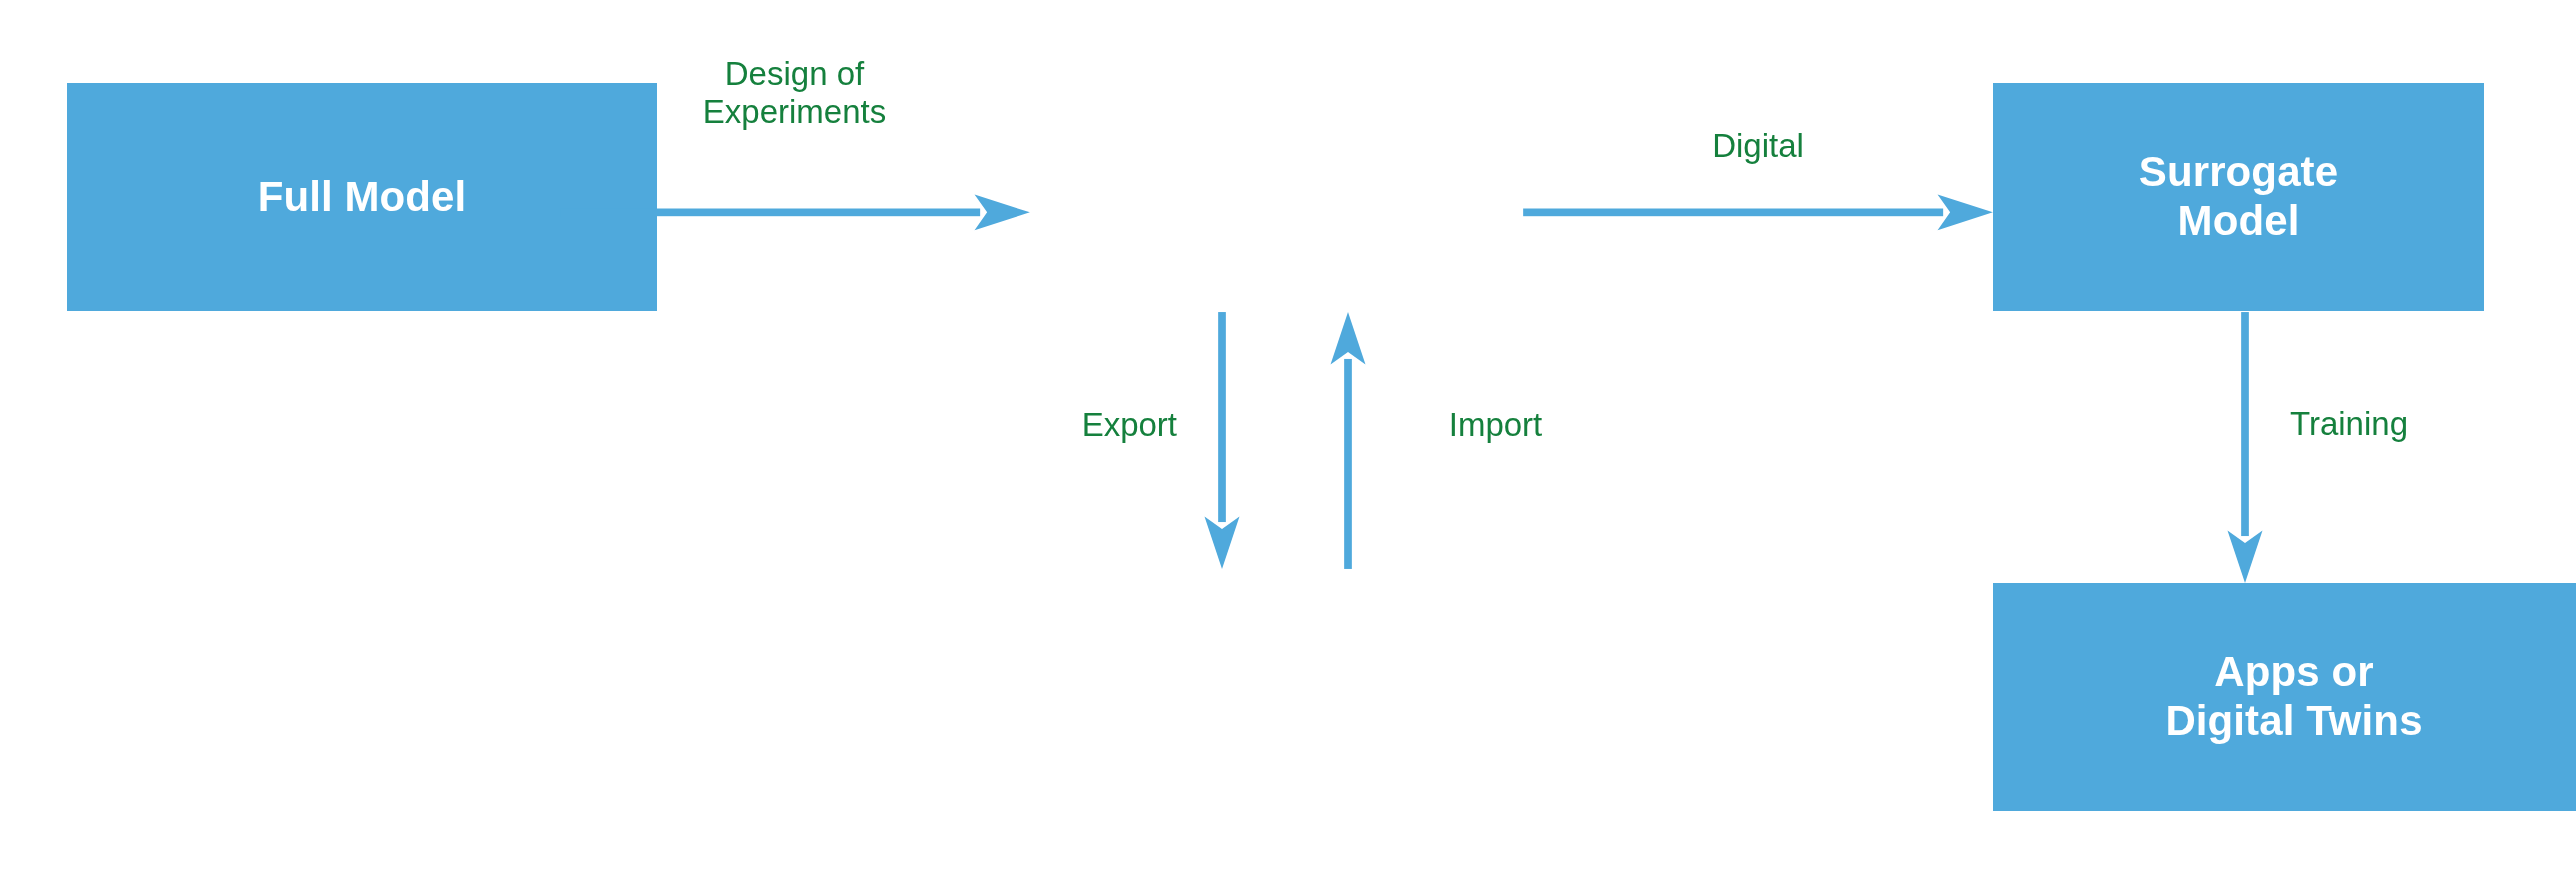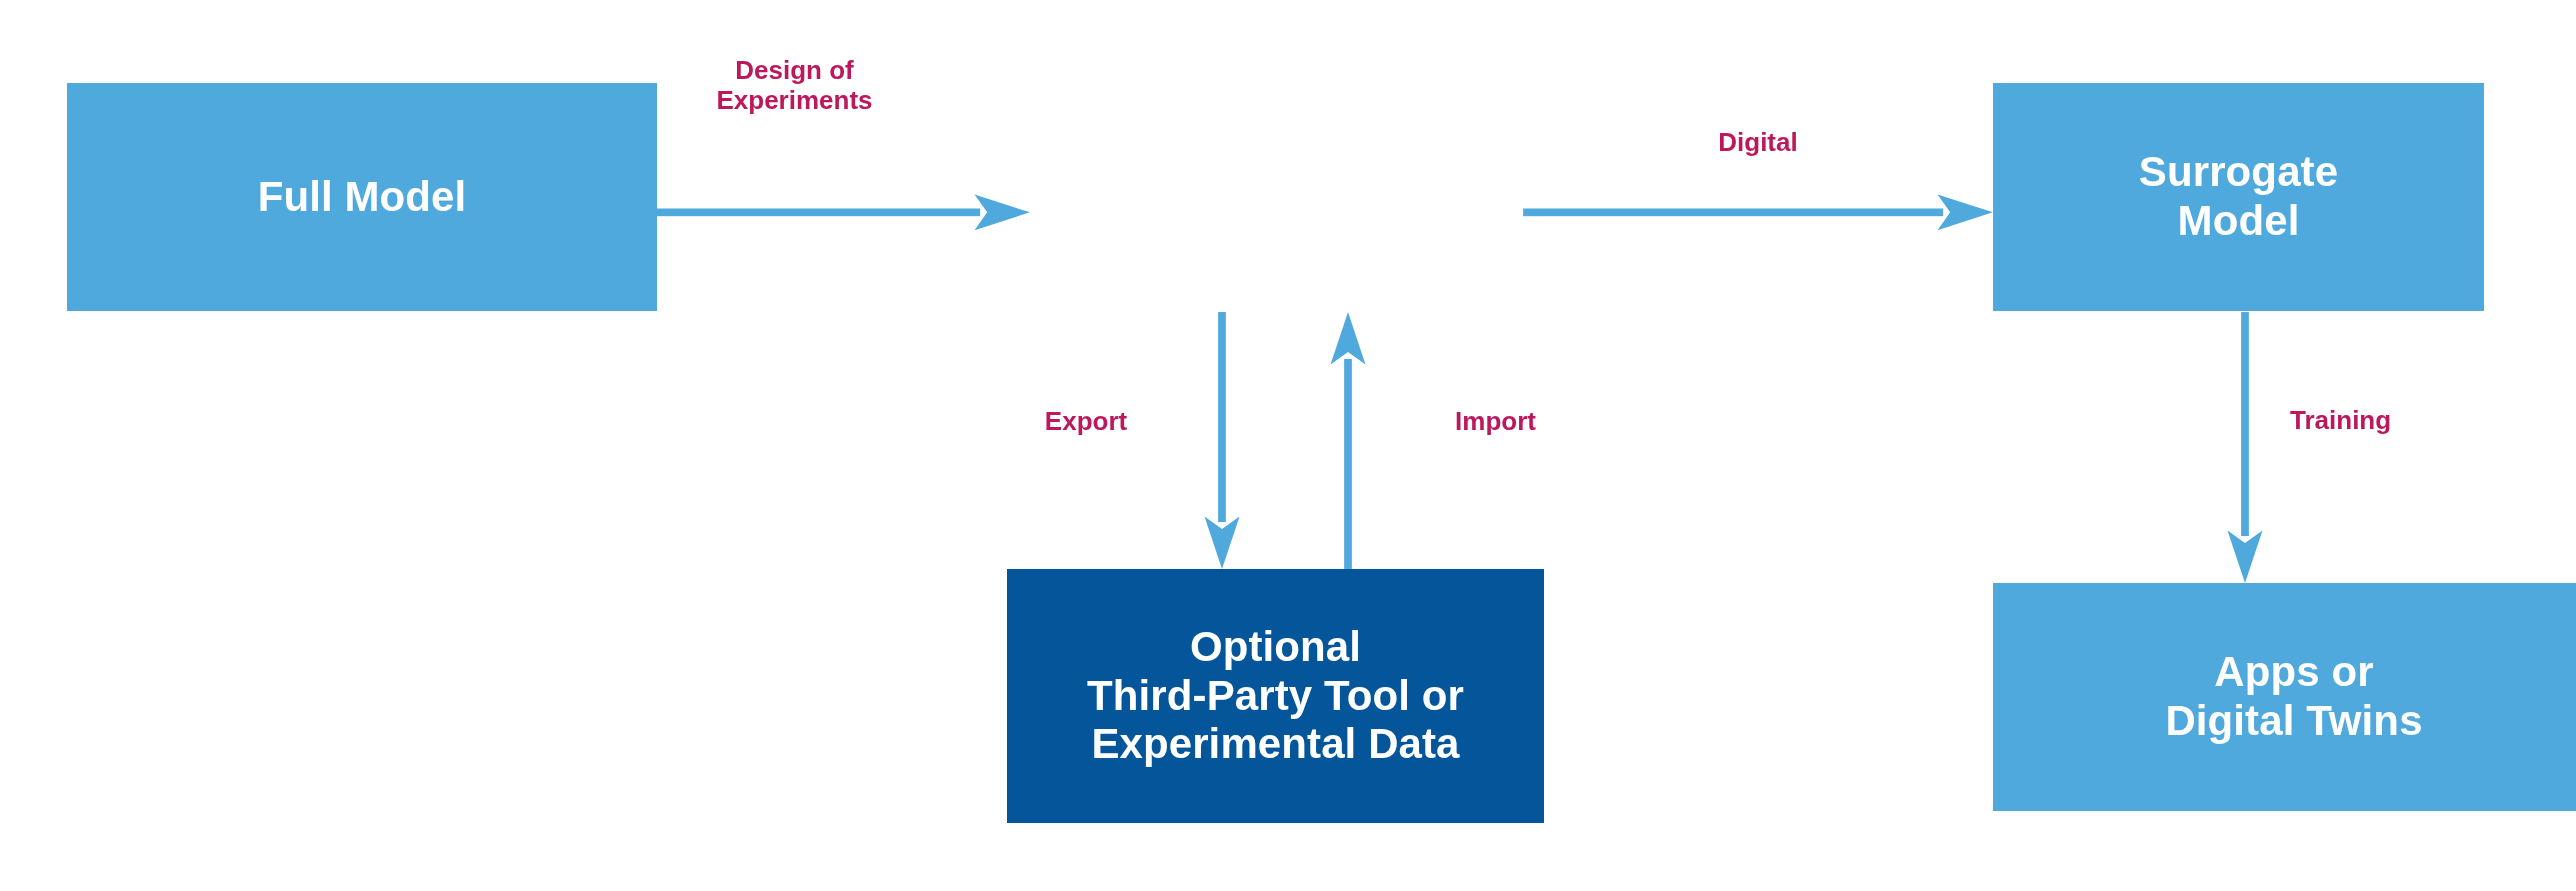--- a/index.html
+++ b/index.html
@@ -59,53 +59,48 @@
 
   #conn-doe       { left: 560px;  top: 191px; width: 470px; height: 42px; }
   #conn-training  { left: 1523px; top: 191px; width: 470px; height: 42px; }
   #conn-export    { left: 1201px; top: 312px; width: 42px;  height: 257px; }
   #conn-import    { left: 1327px; top: 312px; width: 42px;  height: 257px; }
   #conn-evaluate  { left: 2224px; top: 312px; width: 42px;  height: 271px; }
 
   
   .edge-label {
     position: absolute;
-    color: #be185d;
-    font-size: 26px;
-    font-weight: bold;
+    color: #15803d;
+    font-size: 33px;
+    font-weight: normal;
     line-height: 1.16;
     white-space: pre-line;
     text-align: center;
   }
   #label-doe       { left: 630px;  top: 55px;  width: 329px; text-align: center; }
   #label-training  { left: 1604px; top: 127px; width: 308px; text-align: center; }
-  #label-export    { left: 995px; top: 406px; width: 182px; }
+  #label-export    { left: 995px; top: 406px; width: 182px; text-align: right; }
   #label-import    { left: 1394px; top: 406px; width: 203px; text-align: center; }
   #label-evaluate  { left: 2290px; top: 405px; width: 231px; text-align: left; }
 </style>
 </head>
 <body>
 
 <div id="canvas">
 
   <div class="node light" id="node-full-model">
     <span class="node-label">Full Model</span>
   </div>
 
 
   <div class="node light" id="node-surrogate">
     <span class="node-label">Surrogate
 Model</span>
   </div>
 
-  <div class="node dark" id="node-third-party">
-    <span class="node-label">Optional
-Third-Party Tool or
-Experimental Data</span>
-  </div>
 
   <div class="node light" id="node-apps">
     <span class="node-label">Apps or
 Digital Twins</span>
   </div>
 
   <div class="connector" id="conn-doe">
     <svg width="470" height="42" viewBox="0 0 671 60" xmlns="http://www.w3.org/2000/svg">
       <rect x="0" y="25" width="600" height="11" fill="#4FA9DC"></rect>
       <path d="M 592 5 L 671 30.5 L 592 56 L 610 30.5 Z" fill="#4FA9DC"></path>

